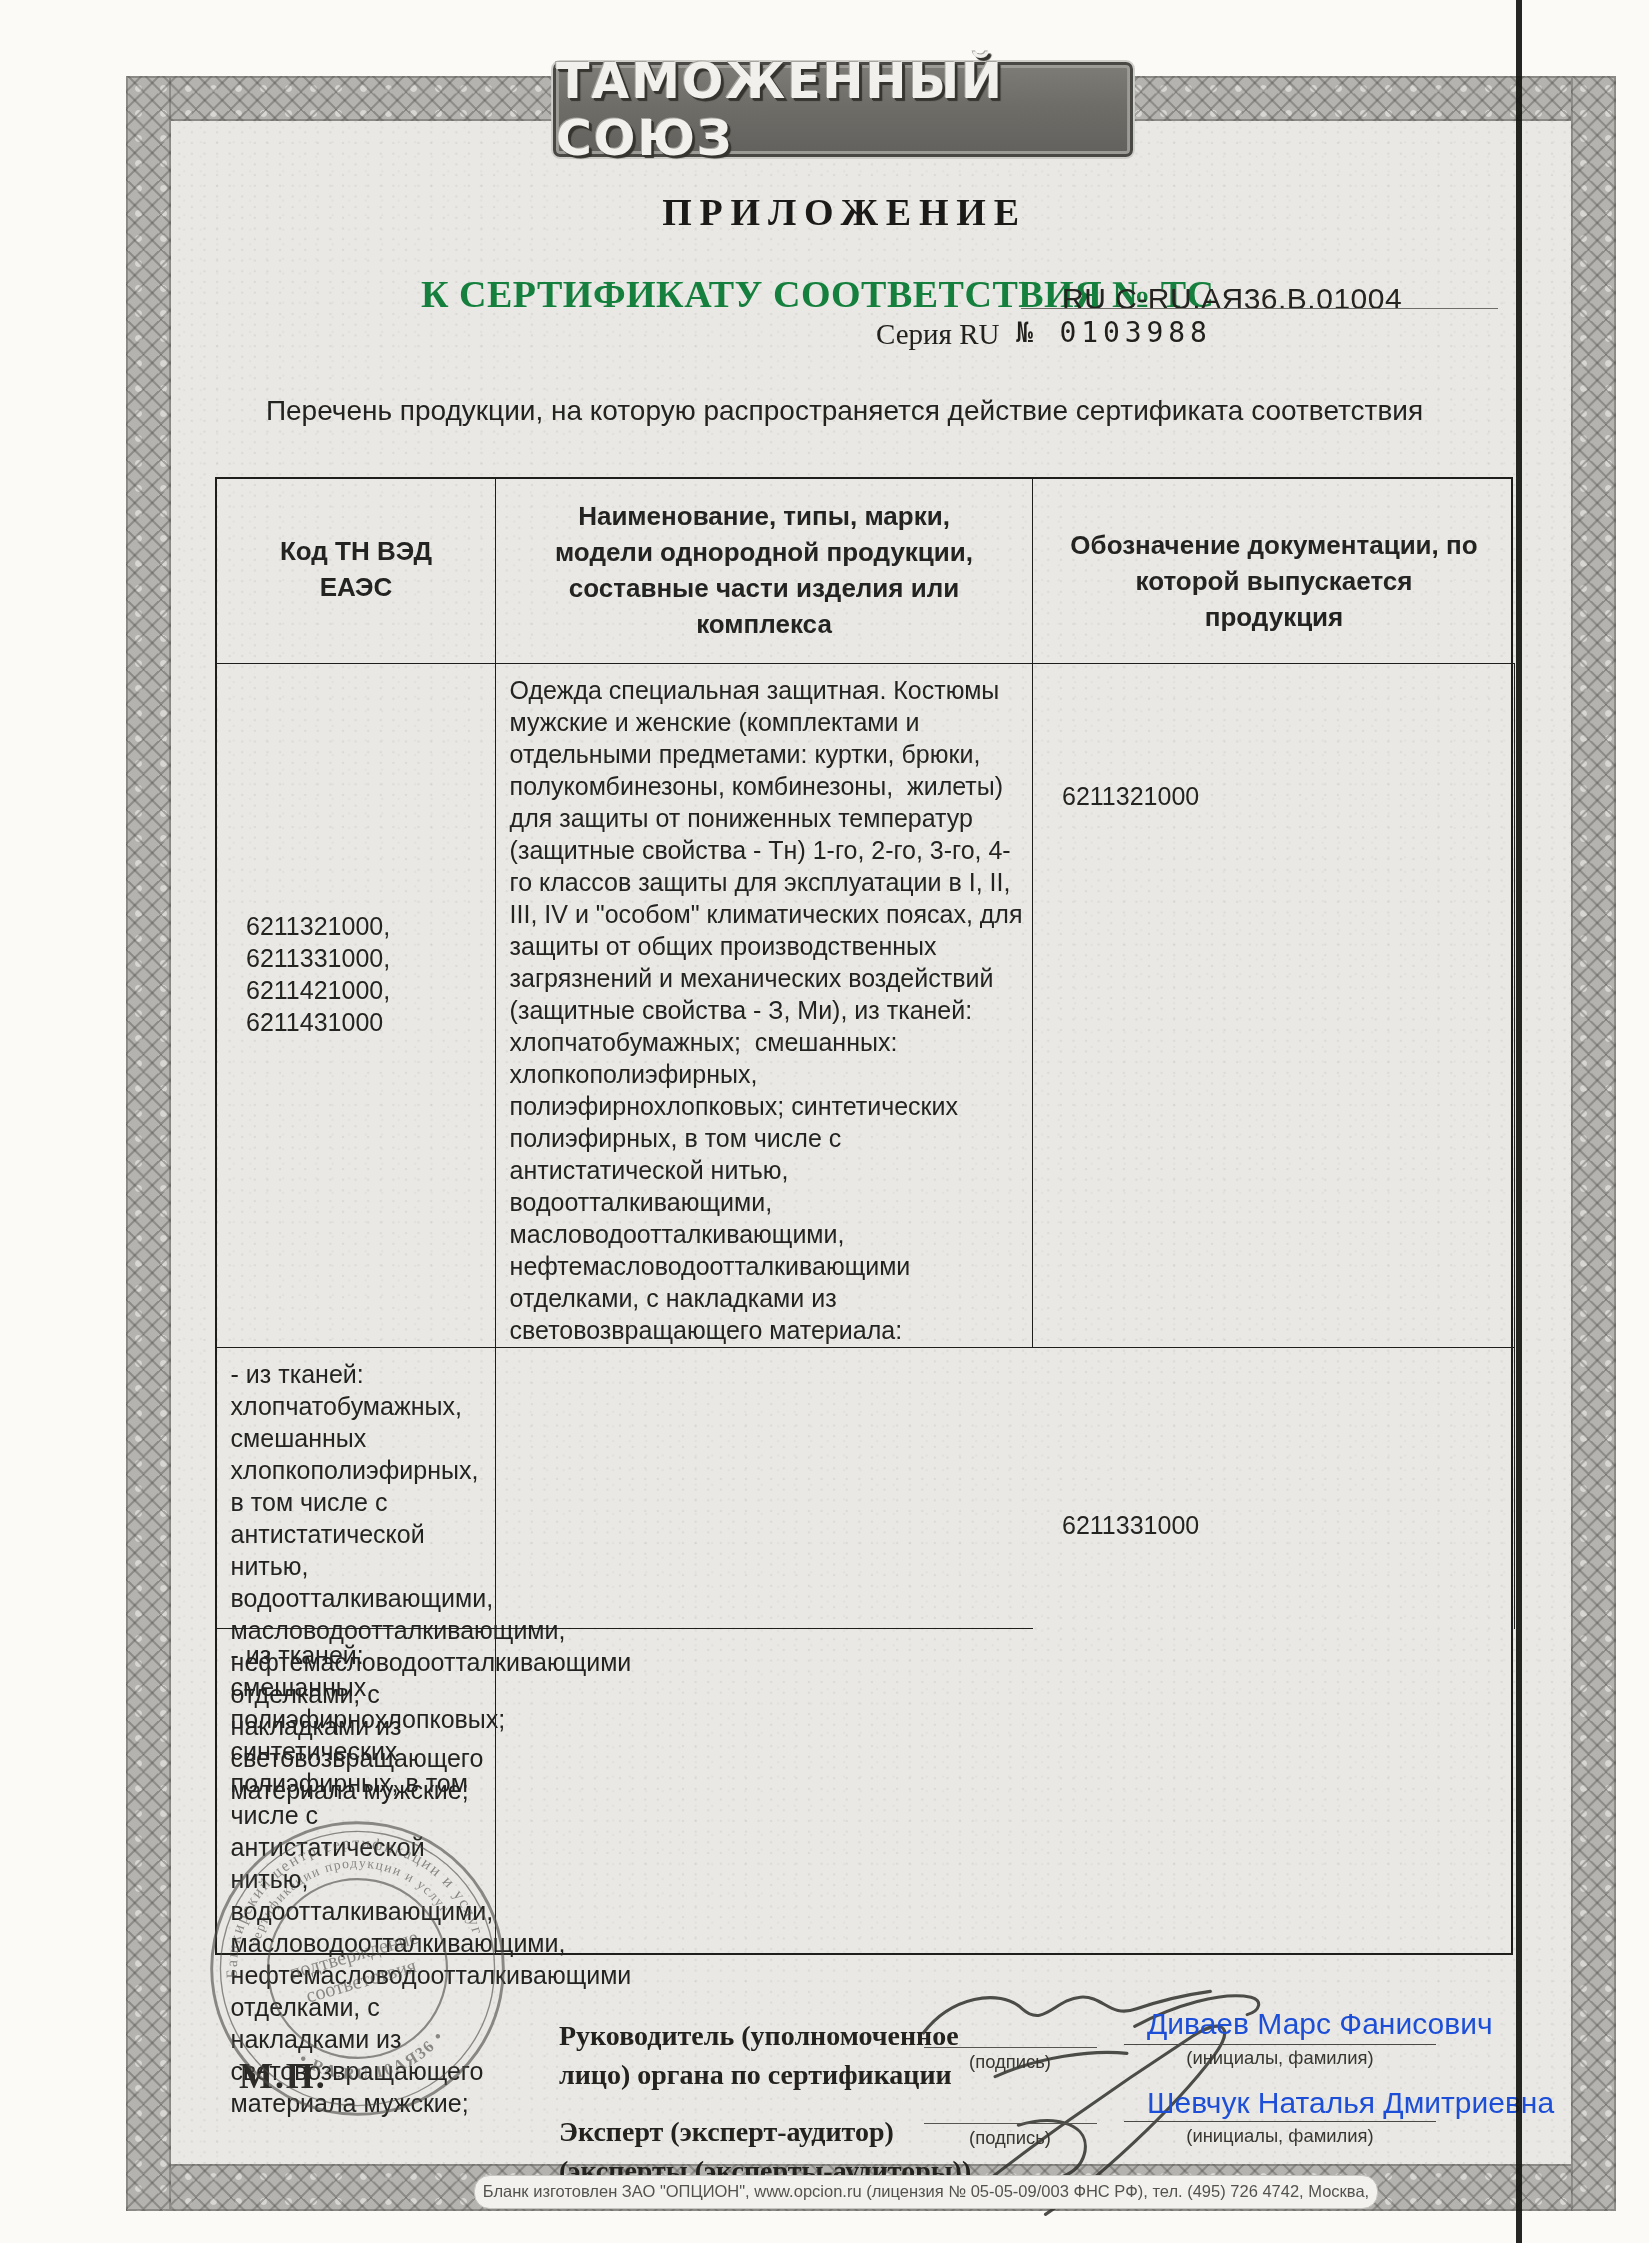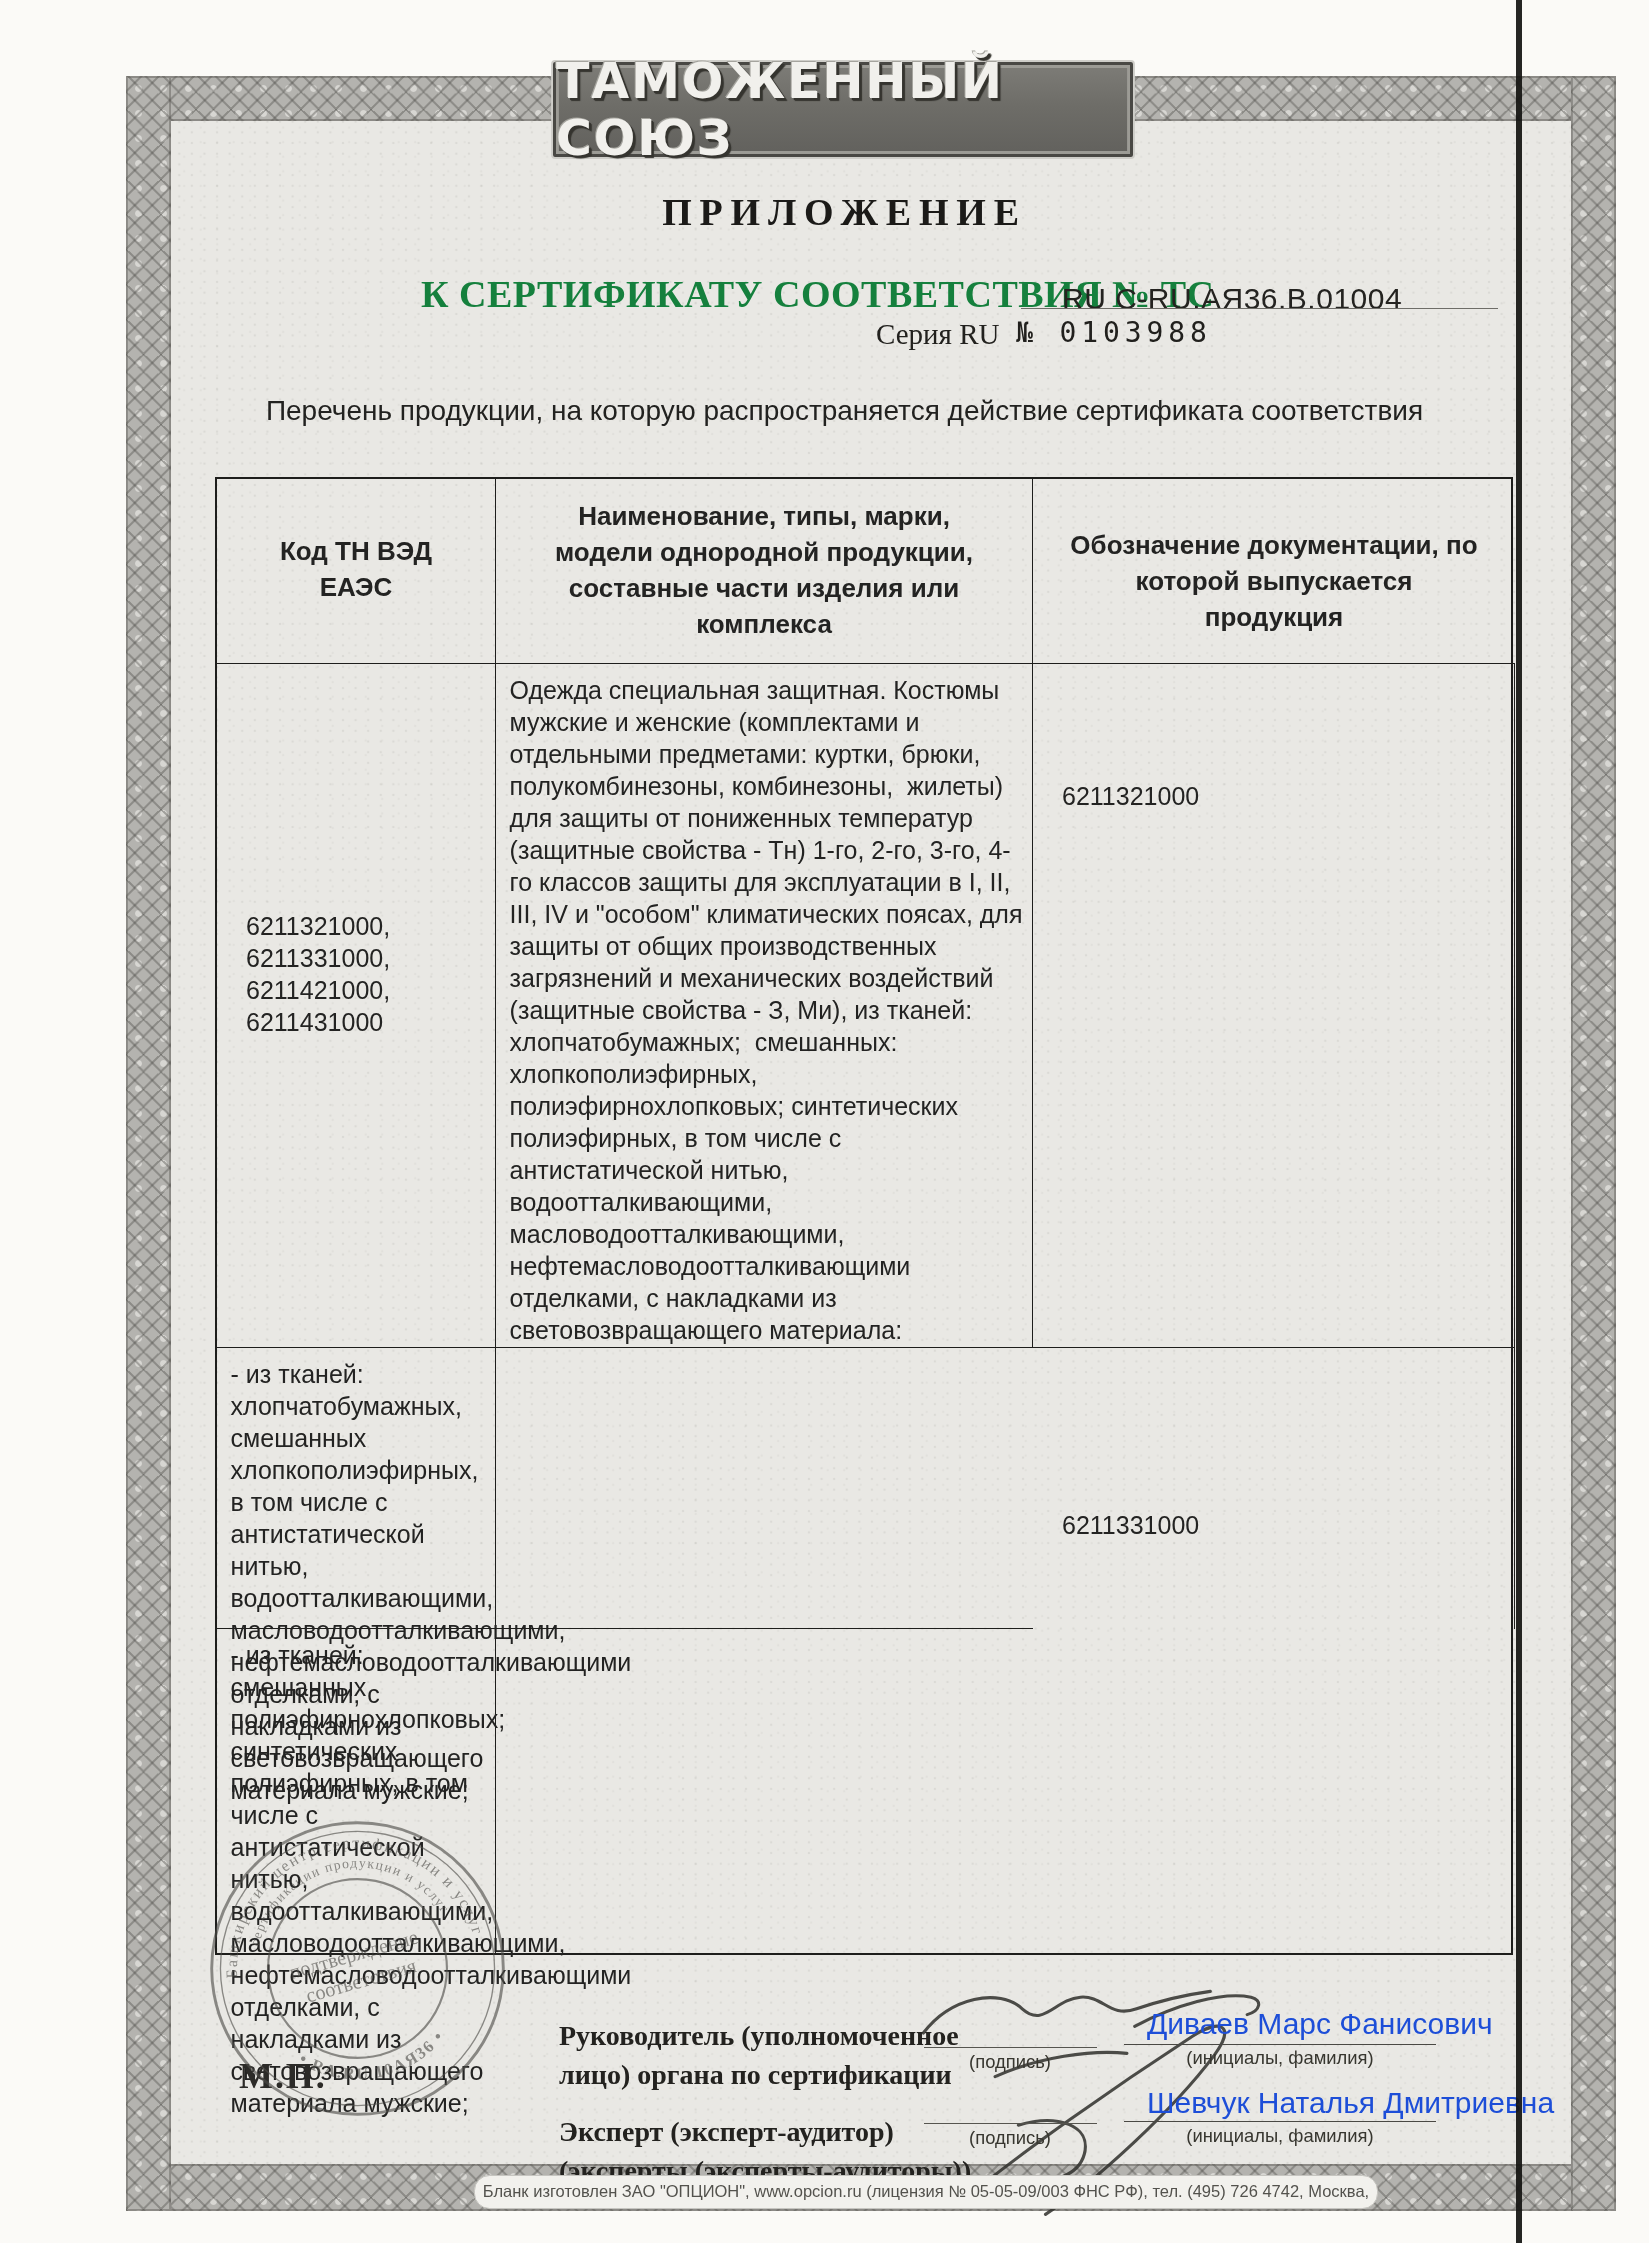--- a/index.html
+++ b/index.html
@@ -21,21 +21,21 @@
     background-size:17.5px 17.5px,17.5px 17.5px,25px 25px;
     box-shadow:inset 0 0 0 1.9px rgba(90,89,85,.45);}
   .band-top{left:126px;top:76px;width:1490px;height:45px;}
   .band-bottom{left:126px;top:2164px;width:1490px;height:47px;}
   .band-left{left:126px;top:76px;width:45px;height:2135px;}
   .band-right{left:1571px;top:76px;width:45px;height:2135px;}
 
   
   .banner{position:absolute;left:553px;top:62px;width:574px;height:89px;z-index:4;
     background:linear-gradient(180deg,#7d7c77 0%,#6e6d68 45%,#62615d 100%);
-    border:3.9px solid #494844;border-radius:2px;
+    border:3.9px solid #494844;border-radius:7px;
     box-shadow:0 0 0 1.9px #cfcec9, inset 0 0 0 2.9px #9c9b95;
     display:flex;align-items:center;justify-content:center;}
   .banner-text{font-family:"DejaVu Sans",sans-serif;font-weight:bold;font-size:49px;
     letter-spacing:1.9px;color:#f1f0ec;
     text-shadow:1.9px 1.9px 0 #35342f,2.9px 2.9px 1px #35342f,-1px -1px 0 #a5a49e;}
 
   
   .doc-title{position:absolute;left:170px;top:190px;width:1349px;text-align:center;z-index:2;
     font-family:"Liberation Serif",serif;font-weight:bold;font-size:38px;letter-spacing:7.8px;color:#1b1a18;}
   .cert-label{position:absolute;left:421px;top:272px;z-index:2;

